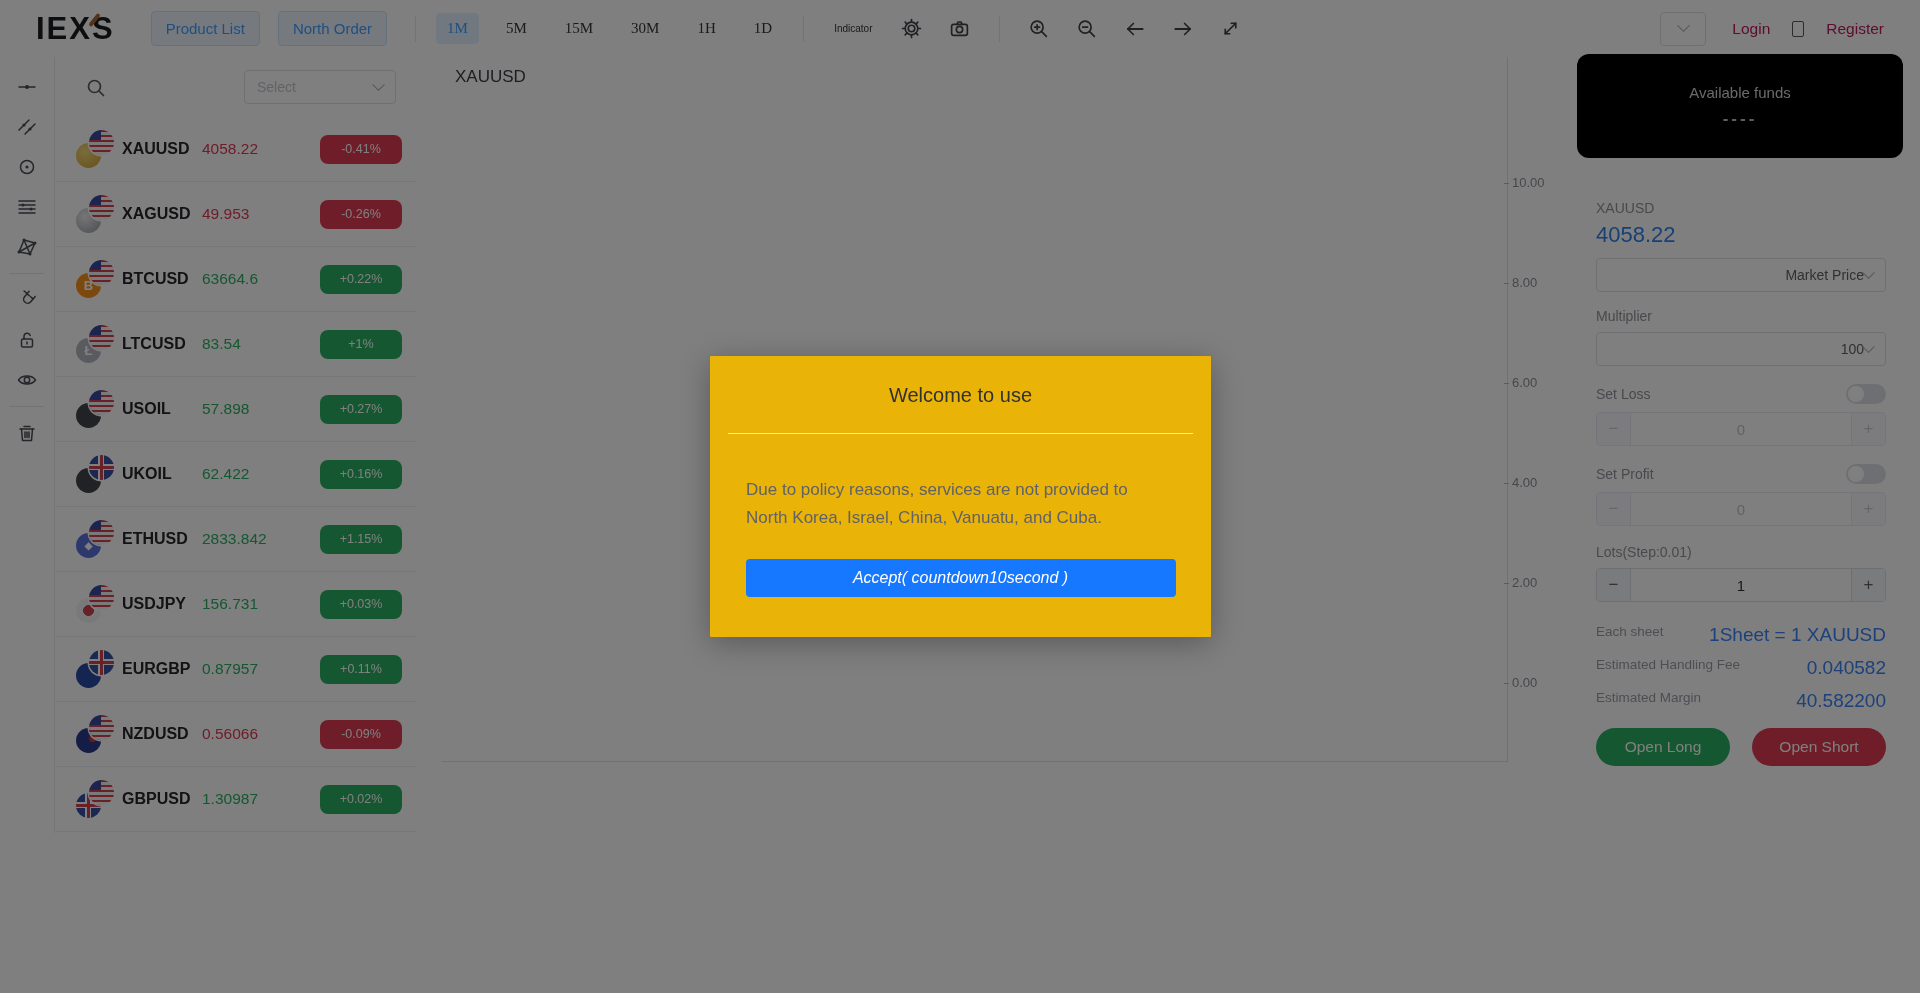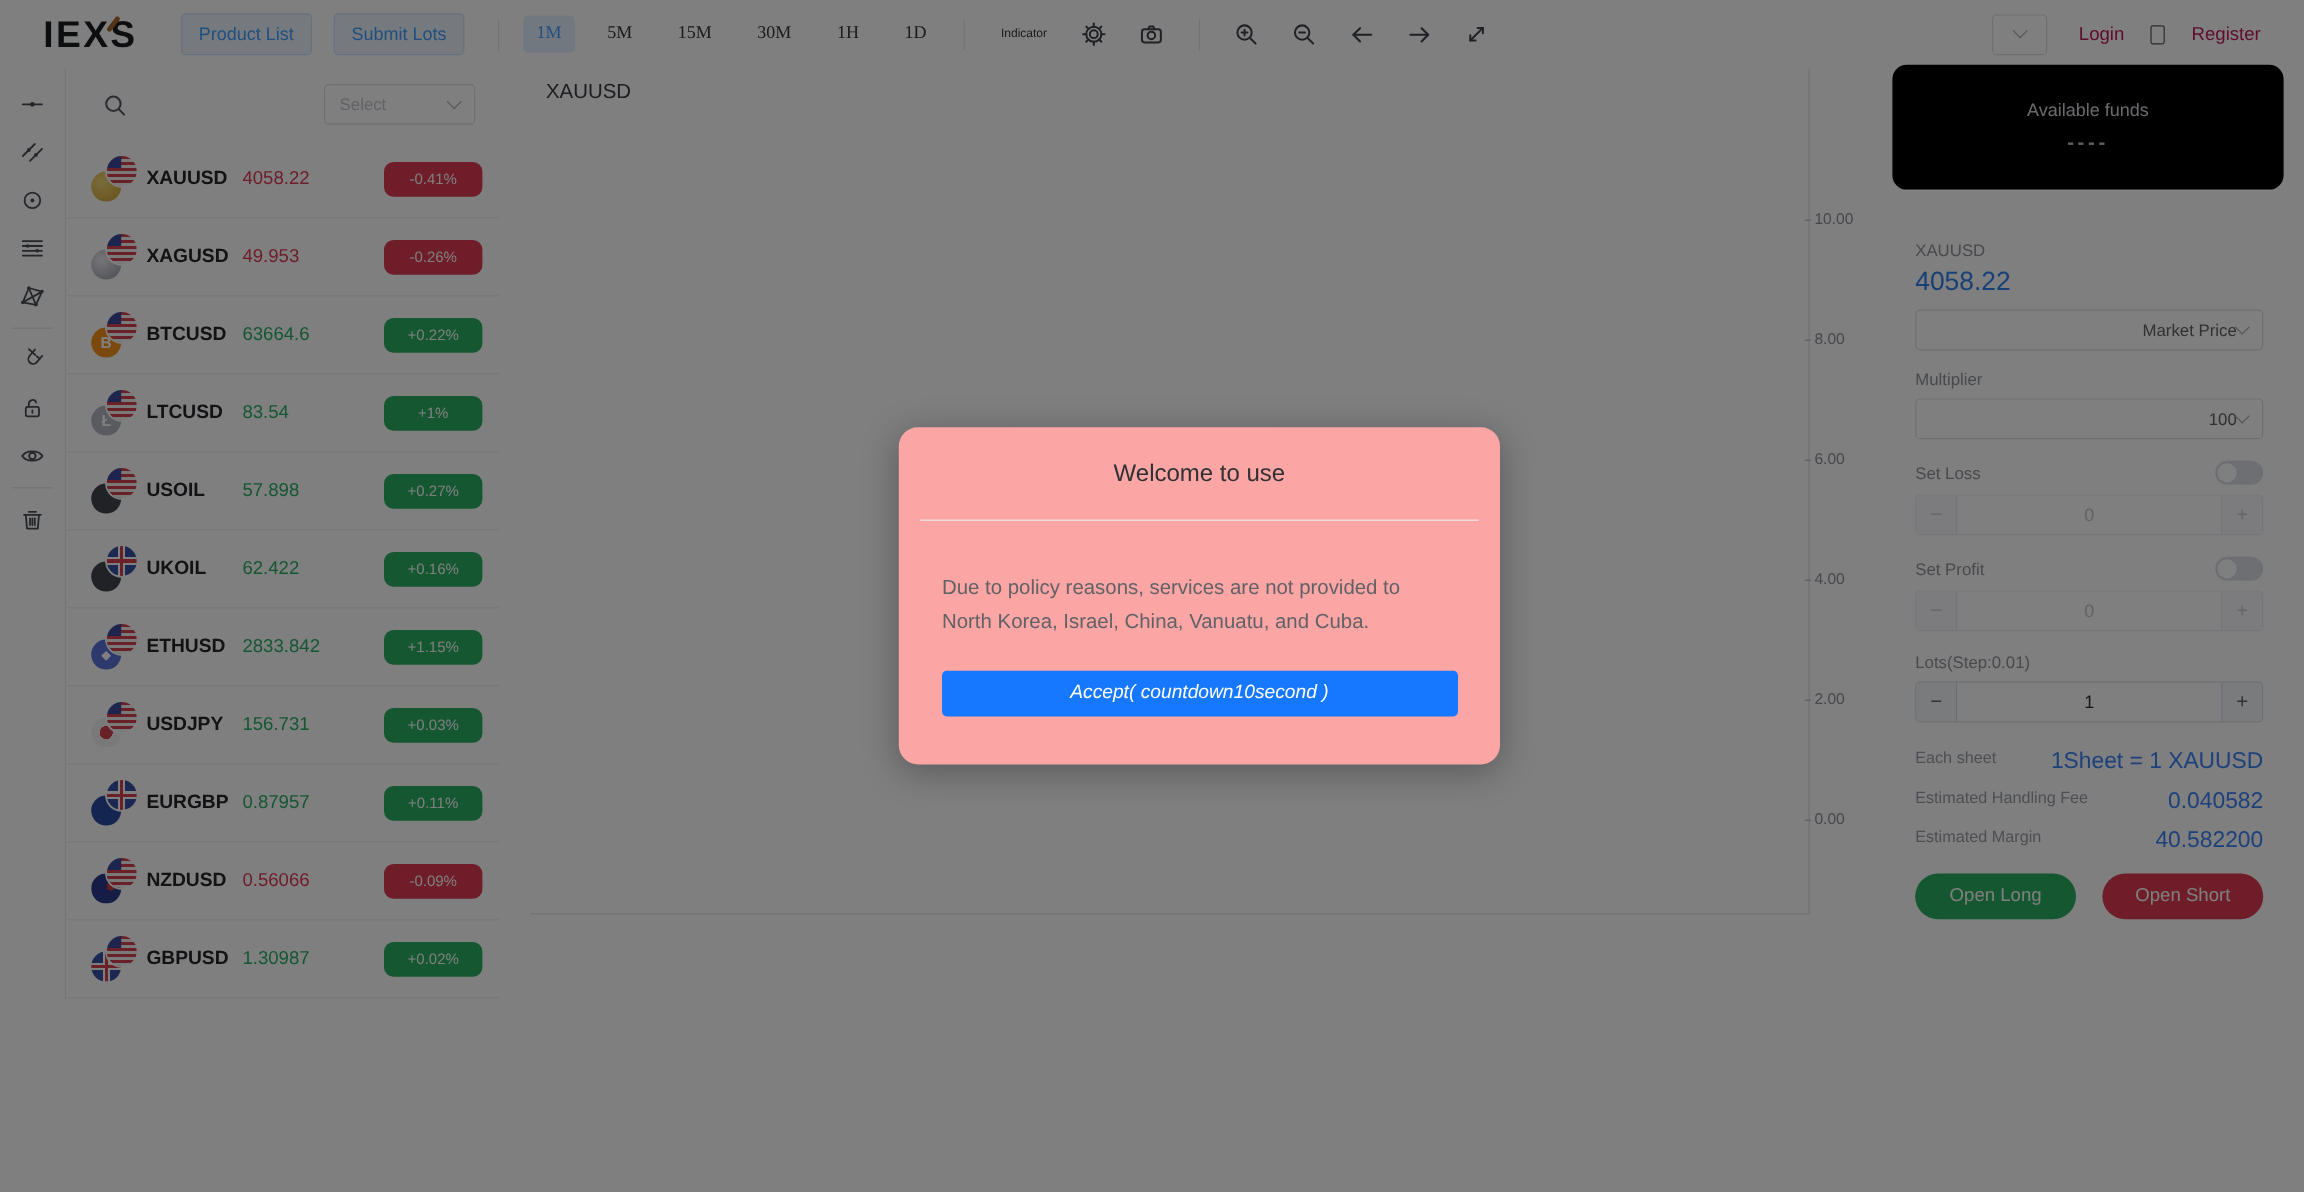--- a/index.html
+++ b/index.html
@@ -42,21 +42,21 @@
   .ticon svg .dot{fill:var(--icon);stroke:none;}
   .hsep{width:34px;height:1px;background:#e6e6ea;margin:6px 0;}
 
   
   .watchlist{position:absolute;left:56px;top:57px;width:360px;height:776px;background:#fff;}
   .wl-head{position:relative;height:60px;}
   .search-icon{position:absolute;left:30px;top:21px;}
   .search-icon svg{stroke:#55585f;fill:none;stroke-width:1.7;stroke-linecap:round;}
   .search-input{position:absolute;left:58px;top:16px;width:120px;height:28px;border:none;outline:none;
     font-size:14px;background:transparent;font-family:"Liberation Sans",sans-serif;}
-  .select{position:absolute;right:20px;top:13px;width:126px;height:34px;border:1px solid var(--border);
+  .select{position:absolute;right:20px;top:13px;width:152px;height:34px;border:1px solid var(--border);
     border-radius:4px;display:flex;align-items:center;padding:0 12px;cursor:pointer;background:#fff;}
   .select .ph{color:var(--lightgray);font-size:14px;flex:1;}
   .wrow{height:65px;display:flex;align-items:center;padding:0 14px 0 20px;border-bottom:1px solid var(--sep);cursor:pointer;}
   .pair{position:relative;width:38px;height:38px;flex:0 0 38px;}
   .pc{position:absolute;width:25px;height:25px;border-radius:50%;overflow:hidden;}
   .c1{left:0;bottom:0;z-index:1;}
   .c2{right:0;top:0;z-index:2;box-shadow:0 0 0 1.5px #fff;}
   .pc::after{position:absolute;inset:0;display:flex;align-items:center;justify-content:center;
     font-size:13px;font-weight:bold;color:#fff;}
   .sym{font-size:16px;font-weight:600;color:#26262c;margin-left:8px;width:78px;}
@@ -128,37 +128,37 @@
   .info-row .l{font-size:13.5px;color:#9a9da6;}
   .info-row .v{font-size:19px;color:#3b82f6;}
   .o-buttons{display:flex;justify-content:space-between;margin-top:16px;}
   .pill{width:134px;height:38px;border:none;border-radius:19px;color:#fff;font-size:15.5px;
     font-family:"Liberation Sans",sans-serif;cursor:pointer;}
   .pill.long{background:var(--up);}
   .pill.short{background:var(--down);}
 
   
   .mask{position:absolute;inset:0;background:rgba(0,0,0,0.5);z-index:100;}
-  .modal{position:absolute;left:749px;top:356px;width:501px;height:281px;background:#fca5a5;border-radius:16px;
+  .modal{position:absolute;left:710px;top:356px;width:501px;height:281px;background:#eab308;border-radius:1px;
     z-index:101;box-shadow:0 6px 30px rgba(0,0,0,0.3);}
   .m-title{text-align:center;font-size:20px;color:var(--ink);padding-top:28px;}
   .m-divider{height:1px;background:#e8eaed;margin:26px 18px 0 18px;}
   .m-body{margin:42px 40px 0 36px;font-size:17px;color:#606266;line-height:1.62;}
   .m-accept{display:block;margin:28px auto 0 auto;width:430px;height:38px;background:#1677ff;border:none;
     border-radius:4px;color:#fff;font-size:16px;font-family:"Liberation Sans",sans-serif;cursor:pointer;font-style:italic;}
 </style>
 </head>
 <body>
 
 <div class="screen">
 
   <header class="navbar">
     <div class="logo">IEXS</div>
     <button class="nav-btn">Product List</button>
-    <button class="nav-btn">Submit Lots</button>
+    <button class="nav-btn">North Order</button>
     <div class="vsep"></div>
     <div class="tfs">
 
         <div class="tf" data-active="true">1M</div>
 
         <div class="tf" data-active="false">5M</div>
 
         <div class="tf" data-active="false">15M</div>
 
         <div class="tf" data-active="false">30M</div>

